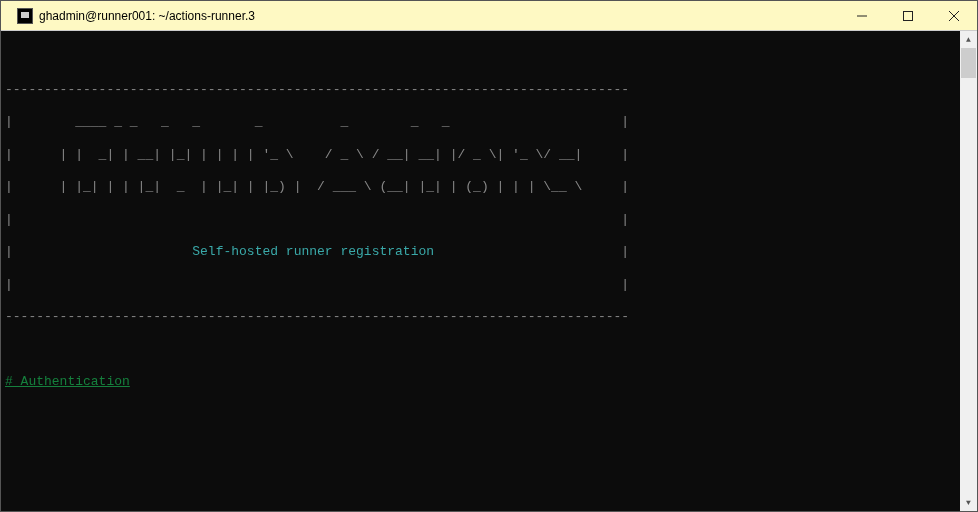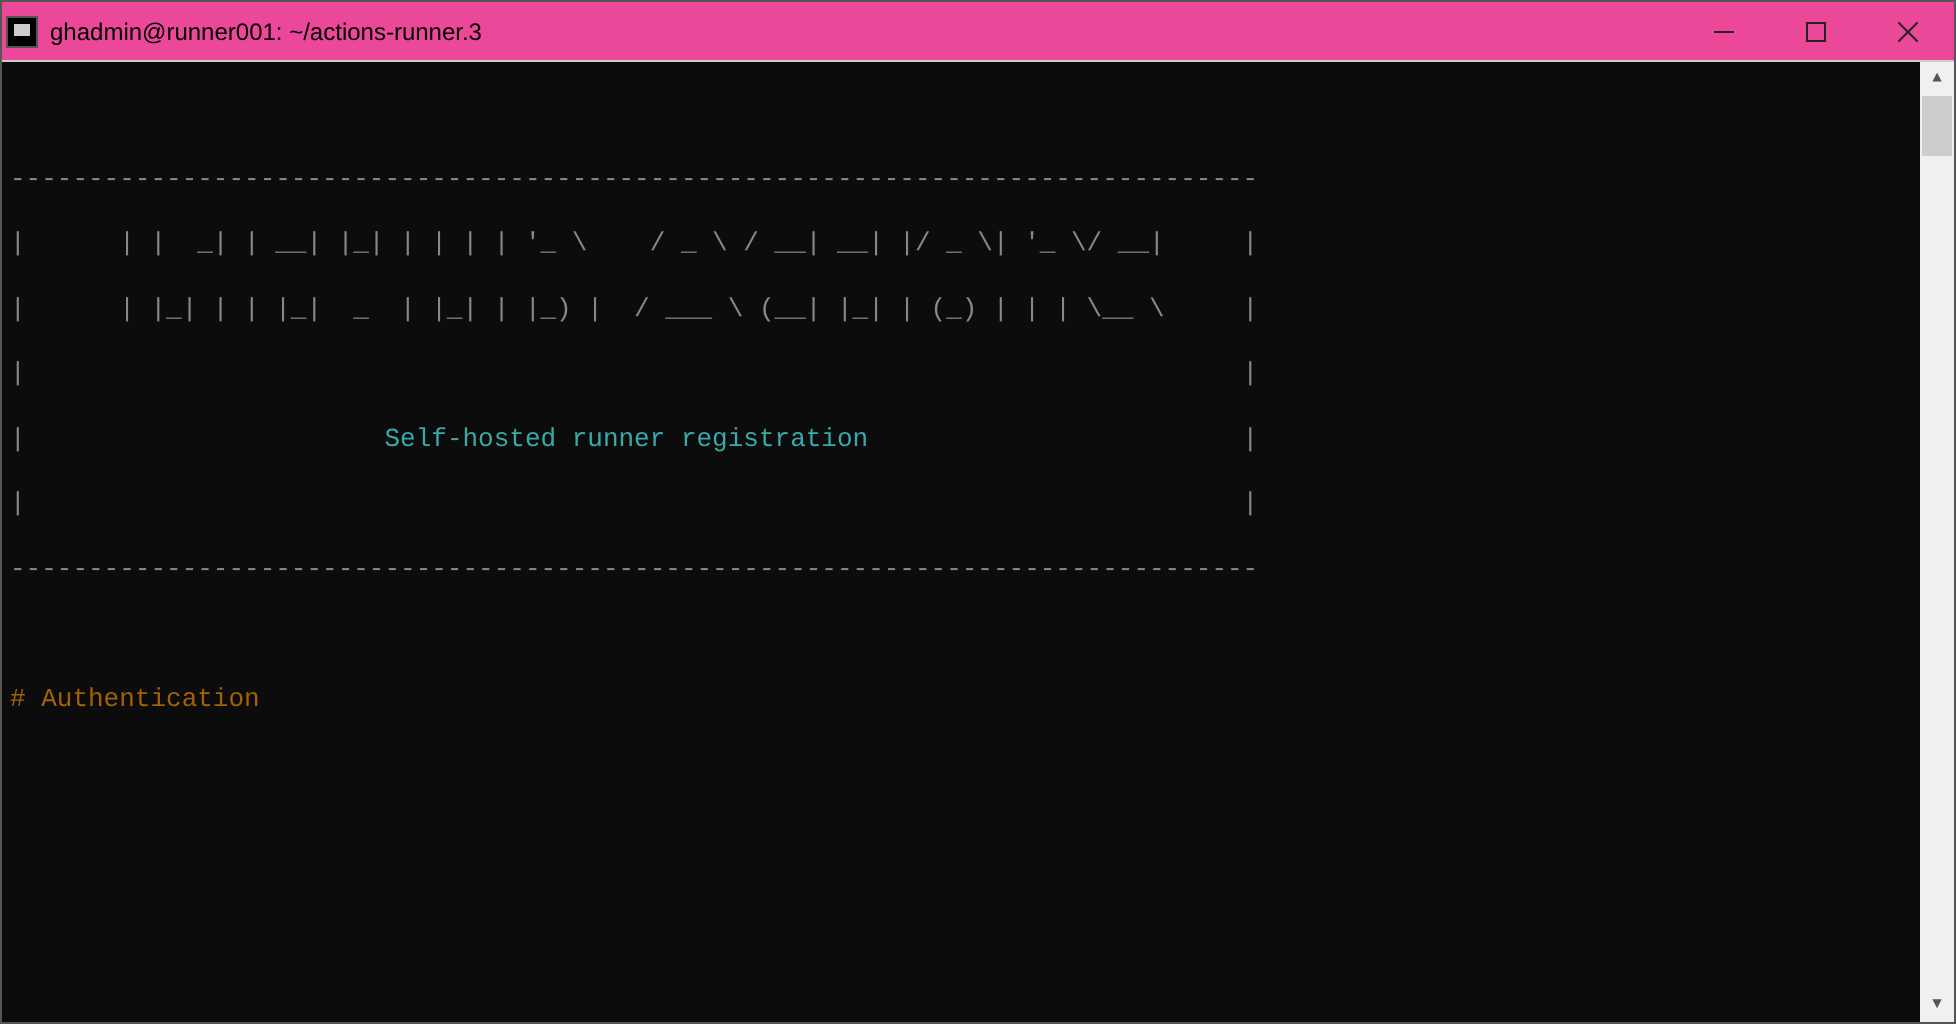--- a/index.html
+++ b/index.html
@@ -13,24 +13,24 @@
     }
     .window {
       width: 100%;
       height: 100%;
       display: flex;
       flex-direction: column;
       border: 1px solid #555;
     }
     .titlebar {
       height: 30px;
-      background: #ec4899;
+      background: #fef9c3;
       display: flex;
       align-items: center;
-      padding-left: 2px;
+      padding-left: 16px;
       border-bottom: 1px solid #ccc;
     }
     .titlebar-icon {
       width: 16px;
       height: 16px;
       margin-right: 6px;
       background: #000;
       border: 1px solid #555;
       position: relative;
       display: flex;
@@ -99,21 +99,21 @@
       left: 0; right: 0;
       height: 17px;
       display: flex;
       align-items: center;
       justify-content: center;
       font-size: 8px;
       color: #555;
     }
     .scrollbar-arrow.up { top: 0; }
     .scrollbar-arrow.down { bottom: 0; }
-    .c-white { color: #a16207; }
+    .c-white { color: #15803d; text-decoration: underline; }
     .c-gray { color: #888; }
     .c-teal { color: #3aa9a9; text-align: right; }
   </style>
 </head>
 <body>
 
 <div class="window">
   <div class="titlebar">
     <div class="titlebar-icon"></div>
     <div class="titlebar-title">ghadmin@runner001: ~/actions-runner.3</div>
@@ -134,20 +134,21 @@
             <line x1="10" y1="0" x2="0" y2="10" stroke="#222" stroke-width="1"></line>
           </svg>
       </div>
     </div>
   </div>
 
   <div class="content-wrap">
     <div class="terminal">
 <div> </div>
 <div class="c-gray">--------------------------------------------------------------------------------</div>
+<div class="c-gray">|        ____ _ _   _   _       _          _        _   _                      |</div>
 <div class="c-gray">|      | |  _| | __| |_| | | | | '_ \    / _ \ / __| __| |/ _ \| '_ \/ __|     |</div>
 <div class="c-gray">|      | |_| | | |_|  _  | |_| | |_) |  / ___ \ (__| |_| | (_) | | | \__ \     |</div>
 <div class="c-gray">|                                                                              |</div>
 <div><span class="c-gray">|                       </span><span class="c-teal">Self-hosted runner registration</span><span class="c-gray">                        |</span></div>
 <div class="c-gray">|                                                                              |</div>
 <div class="c-gray">--------------------------------------------------------------------------------</div>
 <div> </div>
 <div class="c-white"># Authentication</div>
 <div> </div>
 <div> </div>

